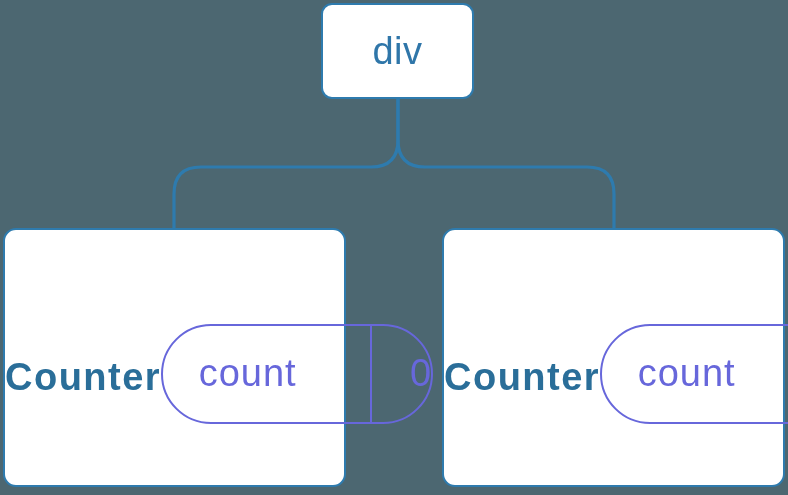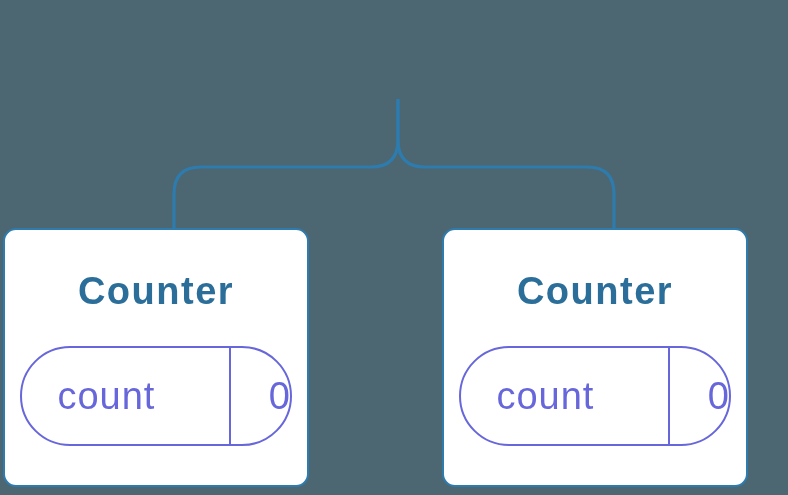--- a/index.html
+++ b/index.html
@@ -48,27 +48,27 @@
   .root-label {
     font-size: 38px;
     font-weight: 500;
     color: var(--color-root-label, #2F76A9);
     letter-spacing: 0.5px;
   }
 
   .counter-node {
     position: absolute;
     top: 228px;
-    width: 306px;
+    width: 343px;
     height: 259px;
     background: var(--color-node-bg, #FFFFFF);
     border: 2.5px solid var(--color-stroke-blue, #2E7BAE);
     border-radius: 13px;
     display: flex;
-    flex-direction: column;
+    flex-direction: row;
     align-items: center;
   }
   .counter-node.pos-left  { left: 3px; }
   .counter-node.pos-right { left: 442px; }
 
   .counter-title {
     margin-top: 38px;
     font-size: 38px;
     line-height: 46px;
     font-weight: 600;
@@ -111,20 +111,23 @@
 </head>
 <body>
 
 <div class="canvas">
 
   <svg class="connectors" viewBox="0 0 788 495" xmlns="http://www.w3.org/2000/svg">
     <path d="M398 99 L398 140 Q398 167 371 167 L201 167 Q174 167 174 194 L174 229"></path>
     <path d="M398 99 L398 140 Q398 167 425 167 L587 167 Q614 167 614 194 L614 229"></path>
   </svg>
 
+  <div class="root-node">
+    <span class="root-label">div</span>
+  </div>
 
   <div class="counter-node pos-left">
     <div class="counter-title">Counter</div>
     <div class="state-pill">
       <span class="pill-key">count</span>
       <span class="pill-divider"></span>
       <span class="pill-value">0</span>
     </div>
   </div>
 

